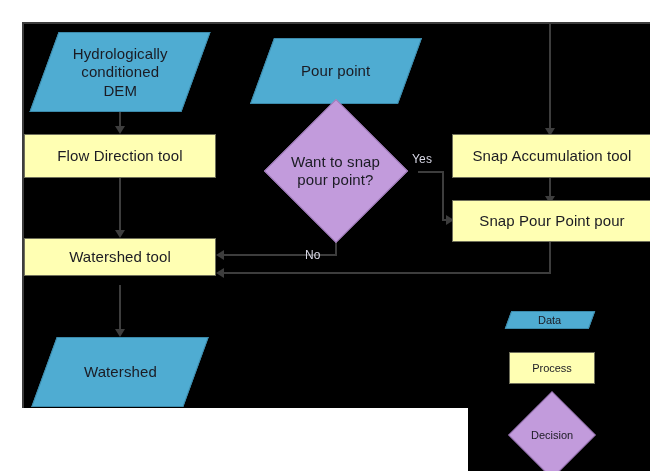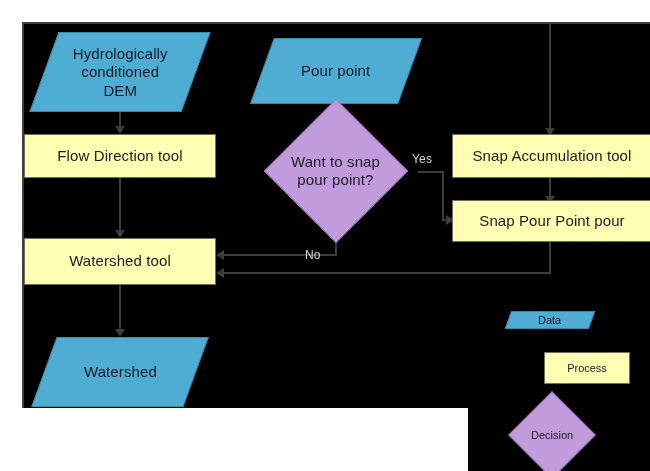--- a/index.html
+++ b/index.html
@@ -186,38 +186,38 @@
     <span>Snap Pour Point pour</span>
   </div>
 
   <div class="node decision" style="left:285px; top:120px; width:102px; height:102px;">
     <span>
       <span>Want to snap</span><br>
       <span>pour point?</span>
     </span>
   </div>
 
-  <div class="node proc" style="left:24px; top:238px; width:192px; height:47px;">
+  <div class="node proc" style="left:24px; top:238px; width:192px; height:38px;">
     <span>Watershed tool</span>
   </div>
 
   <div class="node data-shape" style="left:44px; top:337px; width:152px; height:70px;">
     <span>Watershed</span>
   </div>
 
   <div class="branch-label" style="left:412px; top:152px;">Yes</div>
   <div class="branch-label" style="left:305px; top:224px;margin-top:24px;">No</div>
 
   <div class="canvas-legend"></div>
 
   <div class="legend-item data-shape" style="left:508px; top:311px; width:84px; height:18px;">
     <span>Data</span>
   </div>
 
-  <div class="legend-item proc" style="left:509px; top:352px; width:86px; height:32px;margin-left:35px;">
+  <div class="legend-item proc" style="left:509px; top:352px; width:86px; height:32px;">
     <span>Process</span>
   </div>
 
   <div class="legend-item decision" style="left:521px; top:404px; width:62px; height:62px;">
     <span>Decision</span>
   </div>
 
 </div>
 
 </body></html>

